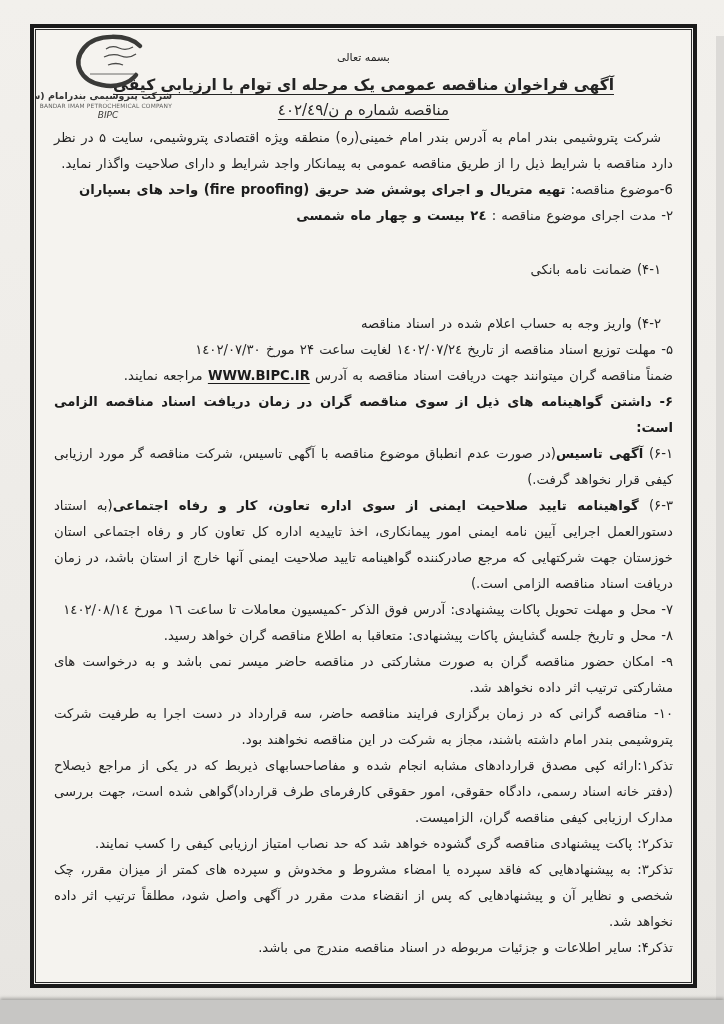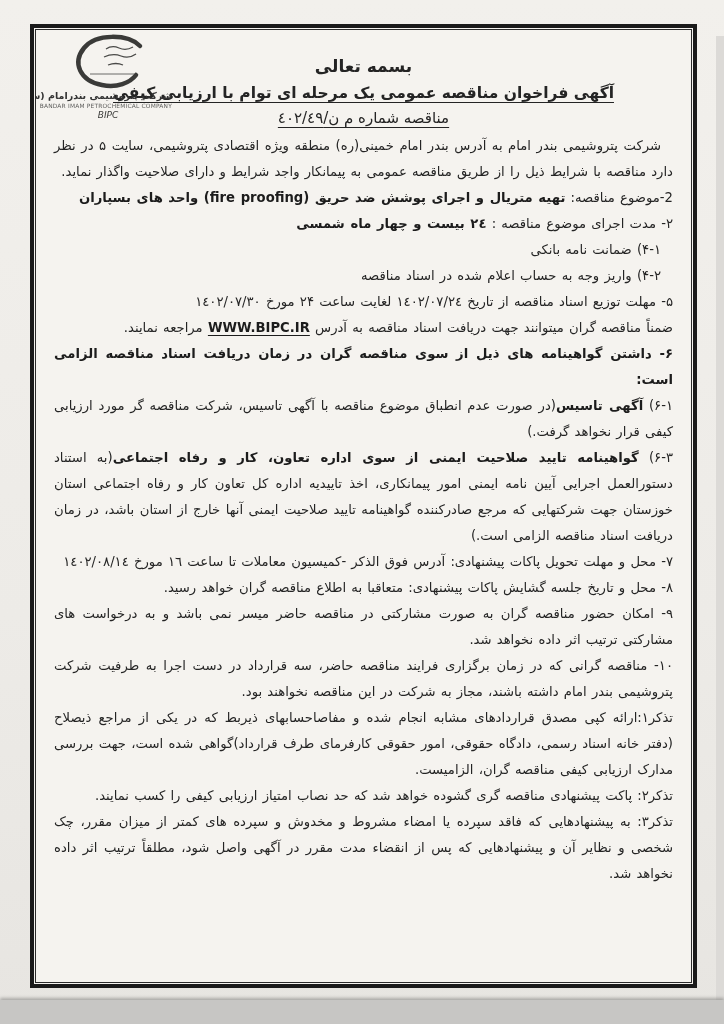--- a/index.html
+++ b/index.html
@@ -20,37 +20,37 @@
     direction:rtl;padding:6px 18px 0 18px;overflow:hidden;
   }
   
   .logo{position:absolute;top:4px;left:8px;width:128px;text-align:center;direction:rtl;}
   .logo svg{display:block;margin:0 auto;}
   .logo-fa{font-size:9.5px;font-weight:bold;color:#333;line-height:12px;white-space:nowrap;}
   .logo-en{font-size:5.9px;letter-spacing:.2px;color:#5d5d5b;line-height:8px;white-space:nowrap;}
   .logo-abbr{font-size:9px;color:#3c3c3a;line-height:10px;font-style:italic;}
   
   .hdr{text-align:center;}
-  .bismillah{font-size:17px;font-weight:bold;margin-top:20px;line-height:20px;}
+  .bismillah{font-size:11px;font-weight:normal;margin-top:12px;line-height:20px;}
   .main-title{
     display:inline-block;font-size:15.5px;font-weight:bold;margin-top:5px;line-height:24px;
     text-decoration:underline;text-underline-offset:4px;
   }
   .tender-no{
     display:inline-block;font-size:15px;font-weight:normal;margin-top:2px;line-height:22px;
     text-decoration:underline;text-underline-offset:4px;
   }
   
   .doc-body{margin-top:4px;font-size:13.2px;}
   .doc-line{
     line-height:26px;text-align:justify;text-align-last:right;
     word-spacing:1px;
   }
   .doc-line.first-indent{text-indent:12px;}
-  .doc-line.indent{padding-right:12px;}
+  .doc-line.indent{padding-right:12px;margin-top:28px;}
   .doc-line .b{font-weight:bold;color:#1c1c1c;}
   .doc-line .u{text-decoration:underline;text-underline-offset:3px;}
 </style>
 </head>
 <body>
 
 <div class="page">
   <div class="scan-edge-right"></div>
   <div class="scan-edge-bottom"></div>
 
@@ -69,33 +69,34 @@
       </div>
 
       <div class="hdr">
         <div class="bismillah">بسمه تعالی</div>
         <div><span class="main-title">آگهی فراخوان مناقصه عمومی یک مرحله ای توام با ارزیابی کیفی</span></div>
         <div><span class="tender-no">مناقصه شماره م ن/٤٠٢/٤٩</span></div>
       </div>
 
       <div class="doc-body">
           <div class="doc-line first-indent"><span>شرکت پتروشیمی بندر امام به آدرس بندر امام خمینی(ره) منطقه ویژه اقتصادی پتروشیمی، سایت ۵ در نظر دارد مناقصه با شرایط ذیل را از طریق مناقصه عمومی به پیمانکار واجد شرایط و دارای صلاحیت واگذار نماید.</span></div>
-          <div class="doc-line"><span>2-موضوع مناقصه: </span><span class="b">تهیه متریال و اجرای پوشش ضد حریق (fire proofing) واحد های بسپاران</span></div>
+          <div class="doc-line"><span>6-موضوع مناقصه: </span><span class="b">تهیه متریال و اجرای پوشش ضد حریق (fire proofing) واحد های بسپاران</span></div>
           <div class="doc-line"><span>۲- مدت اجرای موضوع مناقصه : </span><span class="b">۲٤ بیست و چهار ماه شمسی</span></div>
           <div class="doc-line indent"><span>۴-۱) ضمانت نامه بانکی</span></div>
           <div class="doc-line indent"><span>۴-۲) واریز وجه به حساب اعلام شده در اسناد مناقصه</span></div>
           <div class="doc-line"><span>۵- مهلت توزیع اسناد مناقصه از تاریخ ۱٤۰۲/۰۷/۲٤ لغایت ساعت ۲۴ مورخ ۱٤۰۲/۰۷/۳۰</span></div>
           <div class="doc-line"><span>ضمناً مناقصه گران میتوانند جهت دریافت اسناد مناقصه به آدرس </span><span class="b u">WWW.BIPC.IR</span><span> مراجعه نمایند.</span></div>
           <div class="doc-line"><span class="b">۶- داشتن گواهینامه های ذیل از سوی مناقصه گران در زمان دریافت اسناد مناقصه الزامی است:</span></div>
           <div class="doc-line"><span>۶-۱) </span><span class="b">آگهی تاسیس</span><span>(در صورت عدم انطباق موضوع مناقصه با آگهی تاسیس، شرکت مناقصه گر مورد ارزیابی کیفی قرار نخواهد گرفت.)</span></div>
           <div class="doc-line"><span>۶-۳) </span><span class="b">گواهینامه تایید صلاحیت ایمنی از سوی اداره تعاون، کار و رفاه اجتماعی</span><span>(به استناد دستورالعمل اجرایی آیین نامه ایمنی امور پیمانکاری، اخذ تاییدیه اداره کل تعاون کار و رفاه اجتماعی استان خوزستان جهت شرکتهایی که مرجع صادرکننده گواهینامه تایید صلاحیت ایمنی آنها خارج از استان باشد، در زمان دریافت اسناد مناقصه الزامی است.)</span></div>
           <div class="doc-line"><span>۷- محل و مهلت تحویل پاکات پیشنهادی: آدرس فوق الذکر -کمیسیون معاملات تا ساعت ۱٦ مورخ ۱٤۰۲/۰۸/۱٤</span></div>
           <div class="doc-line"><span>۸- محل و تاریخ جلسه گشایش پاکات پیشنهادی: متعاقبا به اطلاع مناقصه گران خواهد رسید.</span></div>
           <div class="doc-line"><span>۹- امکان حضور مناقصه گران به صورت مشارکتی در مناقصه حاضر میسر نمی باشد و به درخواست های مشارکتی ترتیب اثر داده نخواهد شد.</span></div>
           <div class="doc-line"><span>۱۰- مناقصه گرانی که در زمان برگزاری فرایند مناقصه حاضر، سه قرارداد در دست اجرا به طرفیت شرکت پتروشیمی بندر امام داشته باشند، مجاز به شرکت در این مناقصه نخواهند بود.</span></div>
           <div class="doc-line"><span>تذکر۱:ارائه کپی مصدق قراردادهای مشابه انجام شده و مفاصاحسابهای ذیربط که در یکی از مراجع ذیصلاح (دفتر خانه اسناد رسمی، دادگاه حقوقی، امور حقوقی کارفرمای طرف قرارداد)گواهی شده است، جهت بررسی مدارک ارزیابی کیفی مناقصه گران، الزامیست.</span></div>
           <div class="doc-line"><span>تذکر۲: پاکت پیشنهادی مناقصه گری گشوده خواهد شد که حد نصاب امتیاز ارزیابی کیفی را کسب نمایند.</span></div>
           <div class="doc-line"><span>تذکر۳: به پیشنهادهایی که فاقد سپرده یا امضاء مشروط و مخدوش و سپرده های کمتر از میزان مقرر، چک شخصی و نظایر آن و پیشنهادهایی که پس از انقضاء مدت مقرر در آگهی واصل شود، مطلقاً ترتیب اثر داده نخواهد شد.</span></div>
+          <div class="doc-line"><span>تذکر۴: سایر اطلاعات و جزئیات مربوطه در اسناد مناقصه مندرج می باشد.</span></div>
         </div>
 
     </div>
   </div>
 </div>
 
 </body></html>

